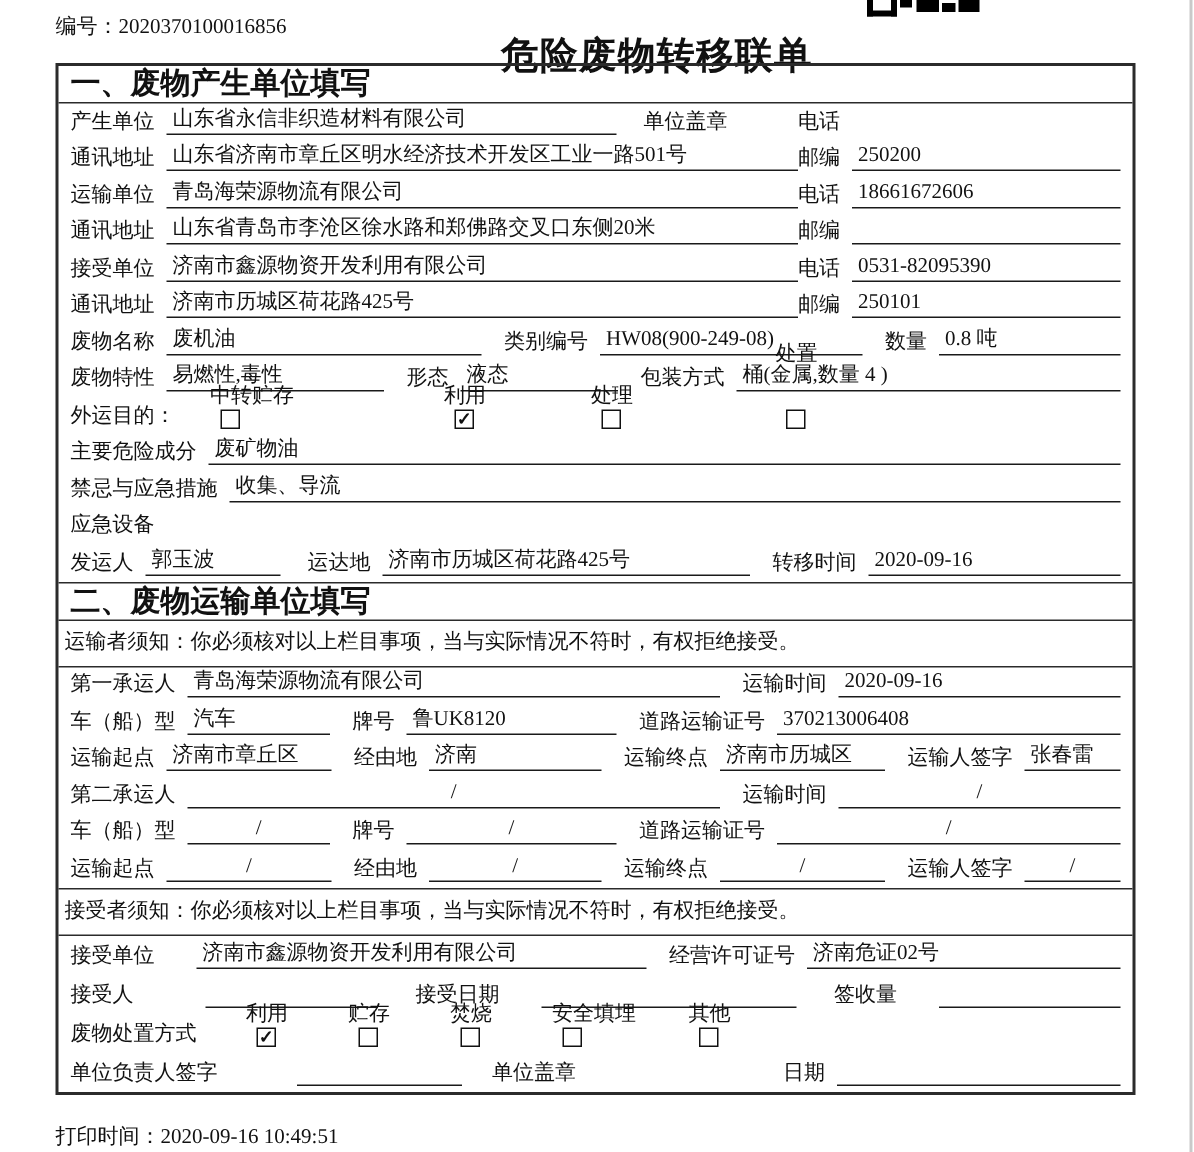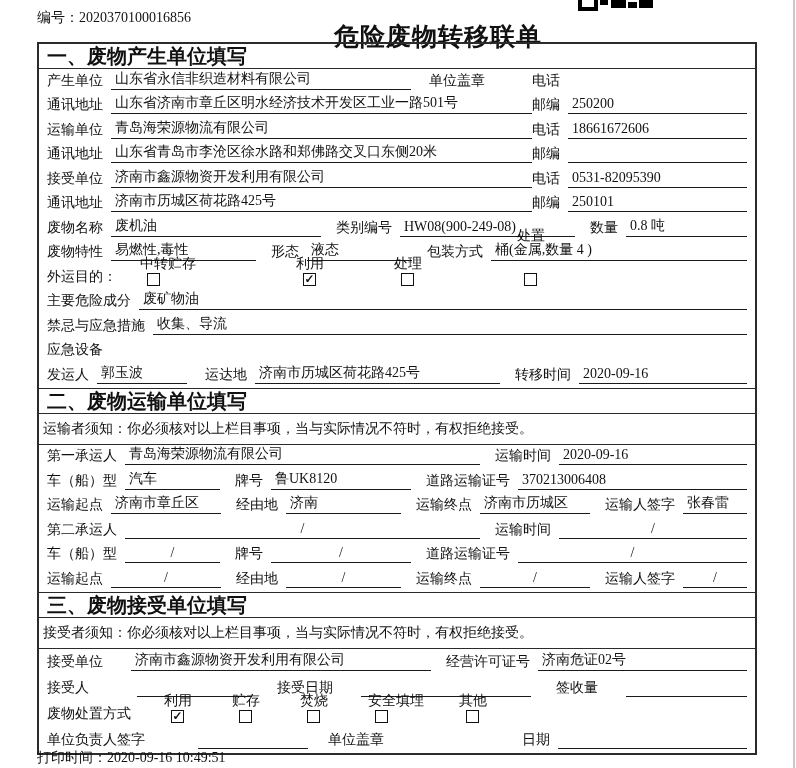--- a/index.html
+++ b/index.html
@@ -241,21 +241,20 @@
       <span class="l ml15">经由地</span>
       <span class="v w115 slash">/</span>
       <span class="l ml15">运输终点</span>
       <span class="v w110 slash">/</span>
       <span class="l ml15">运输人签字</span>
       <span class="v fill slash">/</span>
     </div>
   </div>
 
   <div class="sec s3">
-    <div class="sec-h">三、废物接受单位填写</div>
     <div class="notice">接受者须知：你必须核对以上栏目事项，当与实际情况不符时，有权拒绝接受。</div>
 
     <div class="r">
       <span class="l">接受单位</span>
       <span class="v w300 ml20">济南市鑫源物资开发利用有限公司</span>
       <span class="l ml15">经营许可证号</span>
       <span class="v fill">济南危证02号</span>
     </div>
 
     <div class="r">

